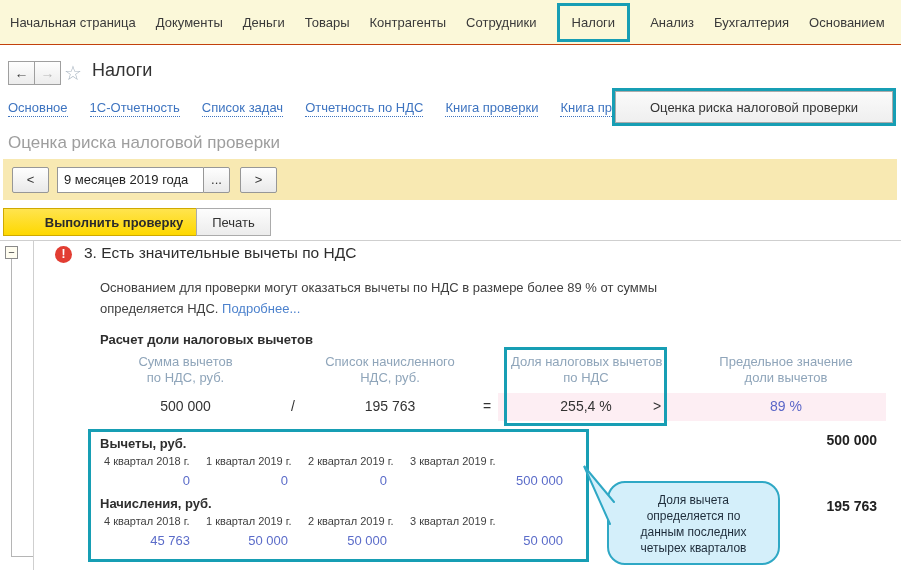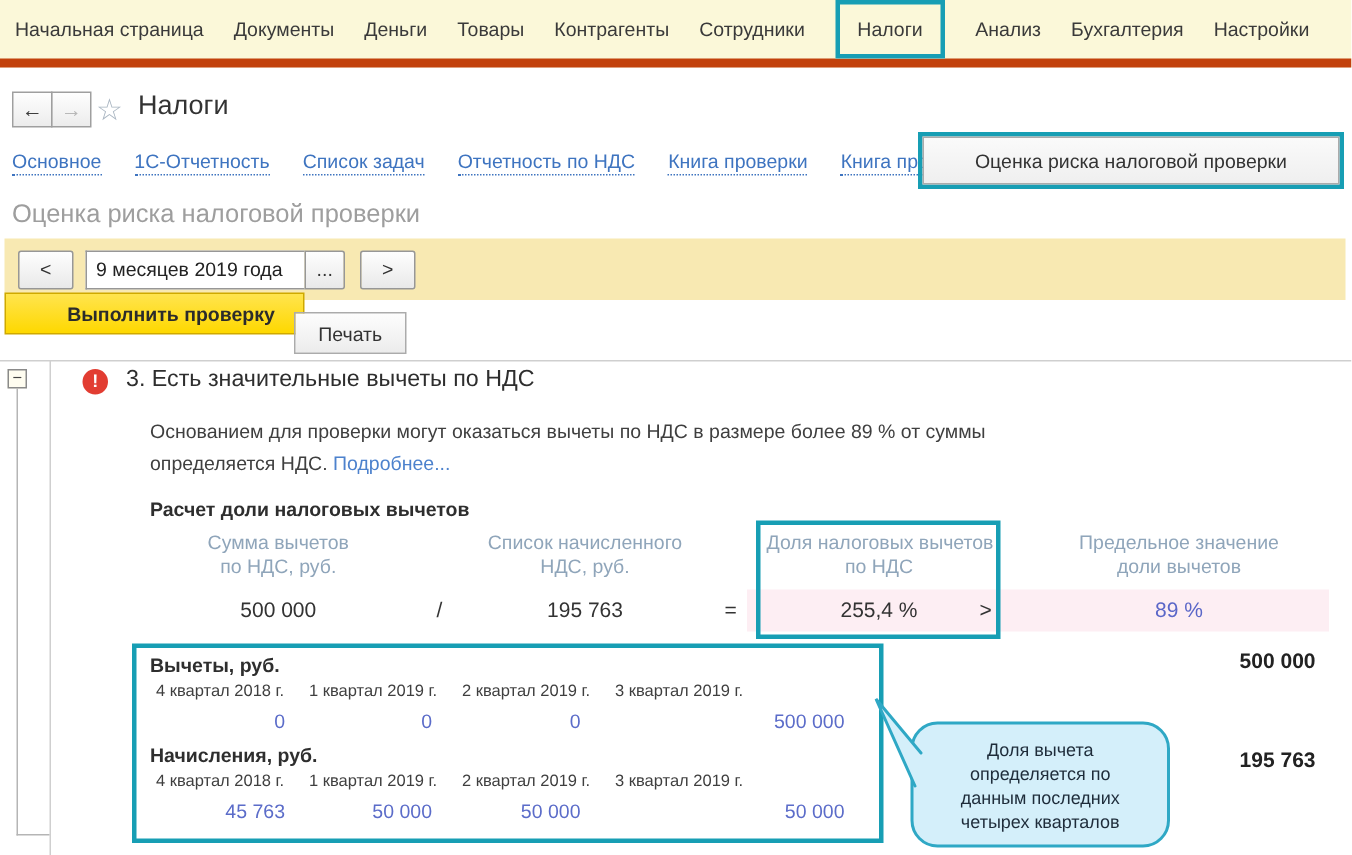--- a/index.html
+++ b/index.html
@@ -8,21 +8,21 @@
     width:901px; height:570px; position:relative; overflow:hidden;
     background:#ffffff;
     font-family:"Liberation Sans", sans-serif;
     color:#333;
   }
   .abs { position:absolute; white-space:nowrap; }
 
   
   .menu-bar {
     position:absolute; left:0; top:0; width:901px; height:45px;
-    background:#fbf8d9; border-bottom:6px solid #c2410c;
+    background:#fbf8d9; border-bottom:1px solid #c2410c;
     display:flex; align-items:center; gap:20px; padding-left:10px;
   }
   .menu-item { font-size:13px; color:#3a3a3a; cursor:pointer; }
   .menu-item.active {
     border:3px solid #179eb4; padding:9px 12px; background:#fbf8d9;
   }
 
   
   .nav-btn {
     position:absolute; top:61px; width:27px; height:24px;
@@ -64,21 +64,21 @@
   .period-input-group { display:flex; margin-left:8px; }
   .period-input {
     width:146px; height:26px; border:1px solid #979797; border-right:none;
     font-size:13px; padding:0 6px; font-family:"Liberation Sans",sans-serif;
     color:#222; background:#fff;
   }
   .more-btn { width:27px; border-radius:0 2px 2px 0; }
 
   
   .run-btn {
-    position:absolute; left:3px; top:195px; width:200px; height:28px;
+    position:absolute; left:3px; top:208px; width:200px; height:28px;
     background:linear-gradient(#ffe44e,#fed800); border:1px solid #cfa900;
     font-weight:bold; font-size:13px; color:#2b2b2b;
     display:flex; align-items:center; justify-content:center; cursor:pointer;padding-left:22px;
   }
   .print-btn {
     position:absolute; left:196px; top:208px; width:75px; height:28px;
     background:linear-gradient(#fdfdfd,#ececec); border:1px solid #ababab;
     font-size:13px; color:#333;
     display:flex; align-items:center; justify-content:center; cursor:pointer;
   }
@@ -131,21 +131,21 @@
 <div class="menu-bar">
   <div class="menu-item">Начальная страница</div>
   <div class="menu-item">Документы</div>
   <div class="menu-item">Деньги</div>
   <div class="menu-item">Товары</div>
   <div class="menu-item">Контрагенты</div>
   <div class="menu-item">Сотрудники</div>
   <div class="menu-item active">Налоги</div>
   <div class="menu-item">Анализ</div>
   <div class="menu-item">Бухгалтерия</div>
-  <div class="menu-item">Настройки</div>
+  <div class="menu-item">Основанием</div>
 </div>
 
 <div class="nav-btn" style="left:8px; color:#3d3d3d;">
   <span>←</span>
 </div>
 <div class="nav-btn" style="left:34px; color:#b8b8b8;">
   <span>→</span>
 </div>
 <div class="abs star" style="left:64px; top:61px;">☆</div>
 <div class="abs win-title" style="left:92px; top:60px;">Налоги</div>

